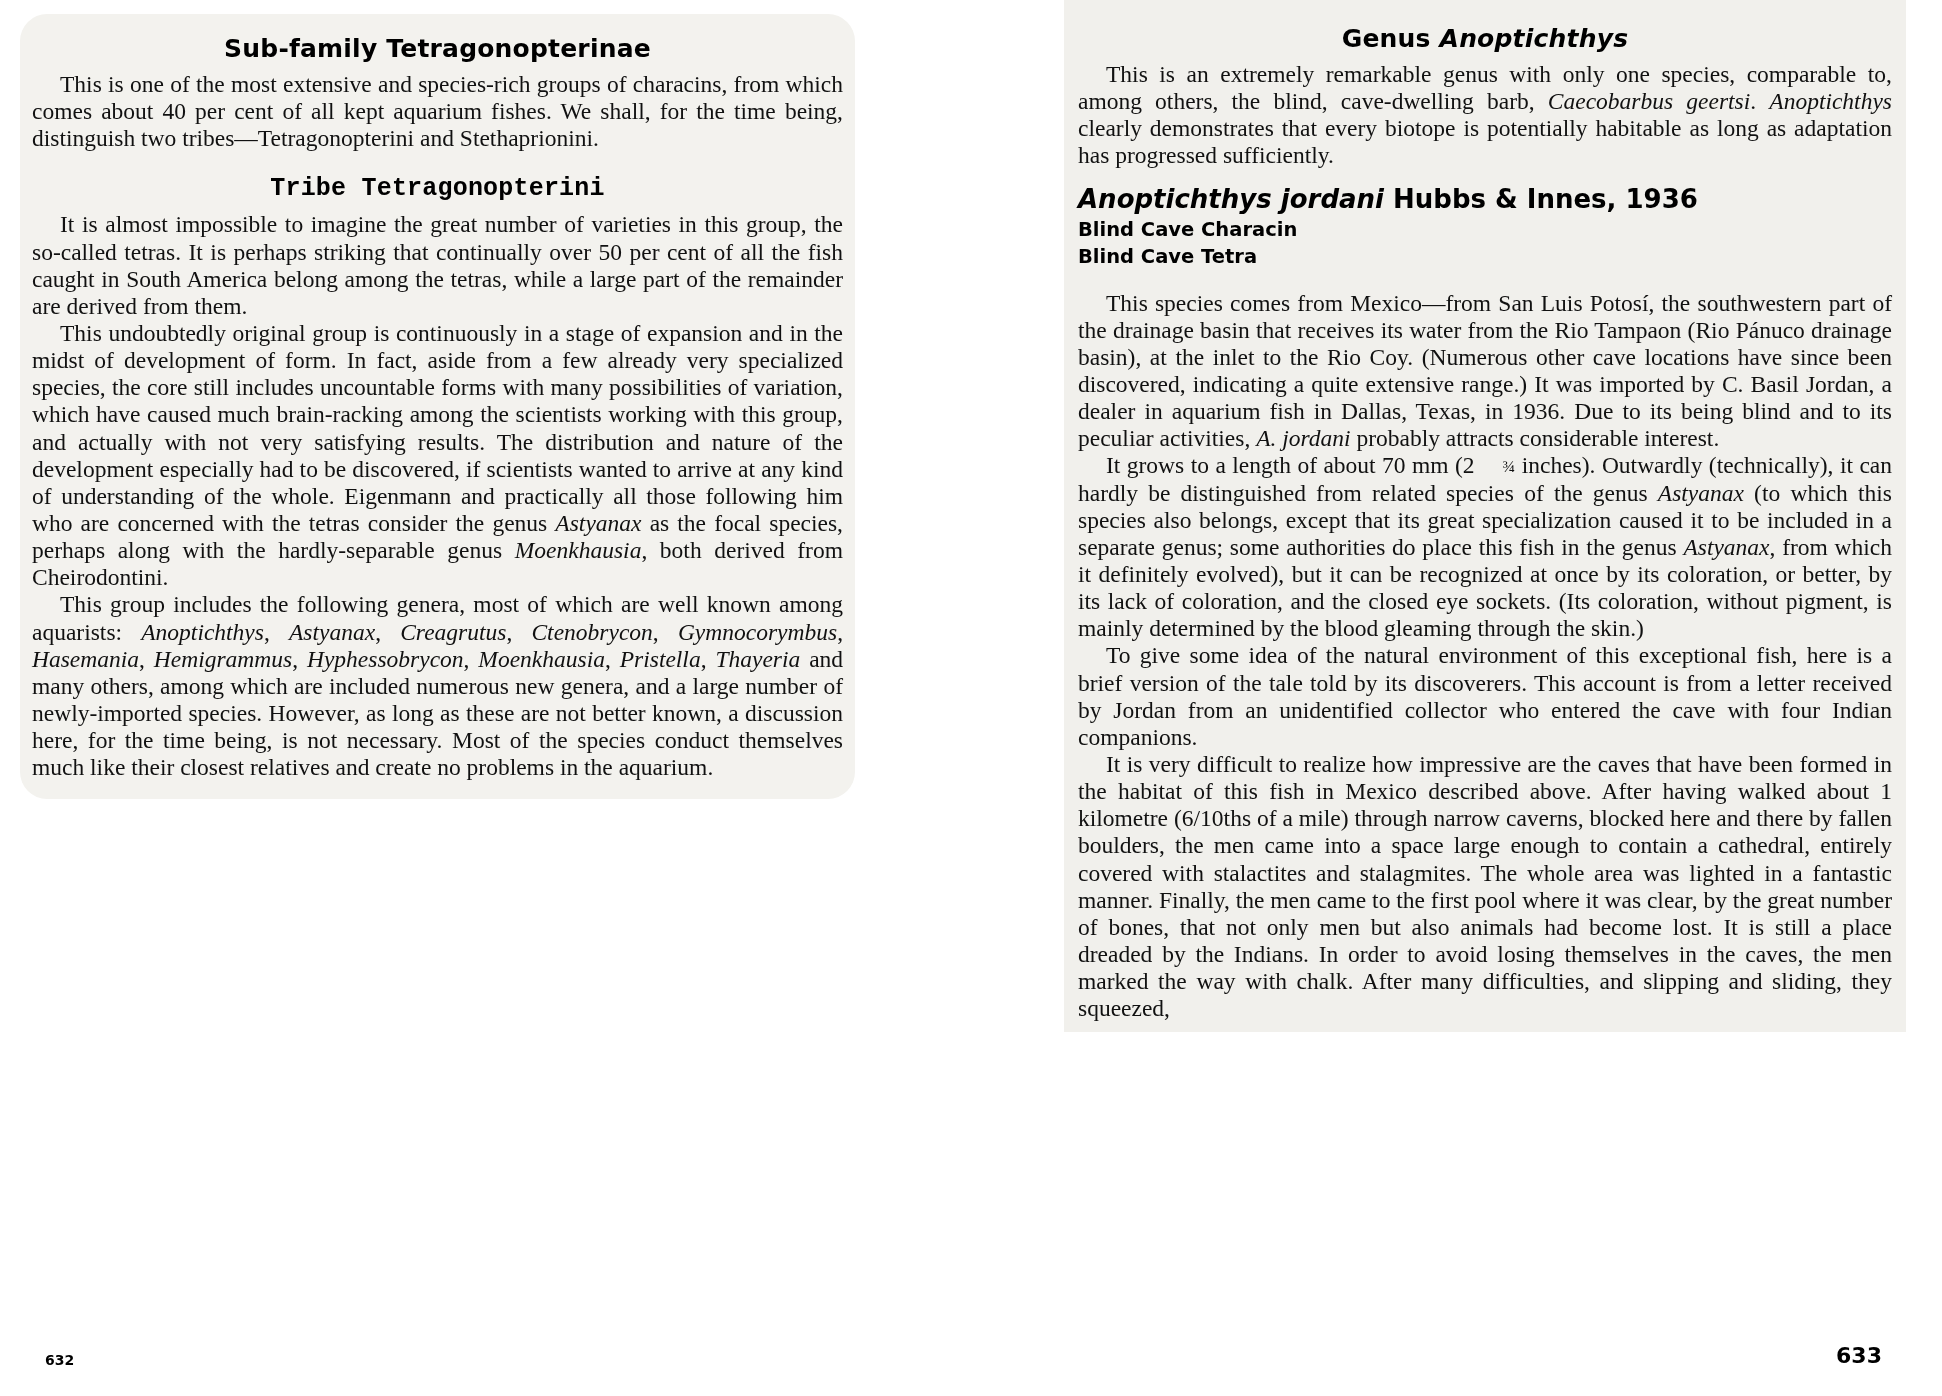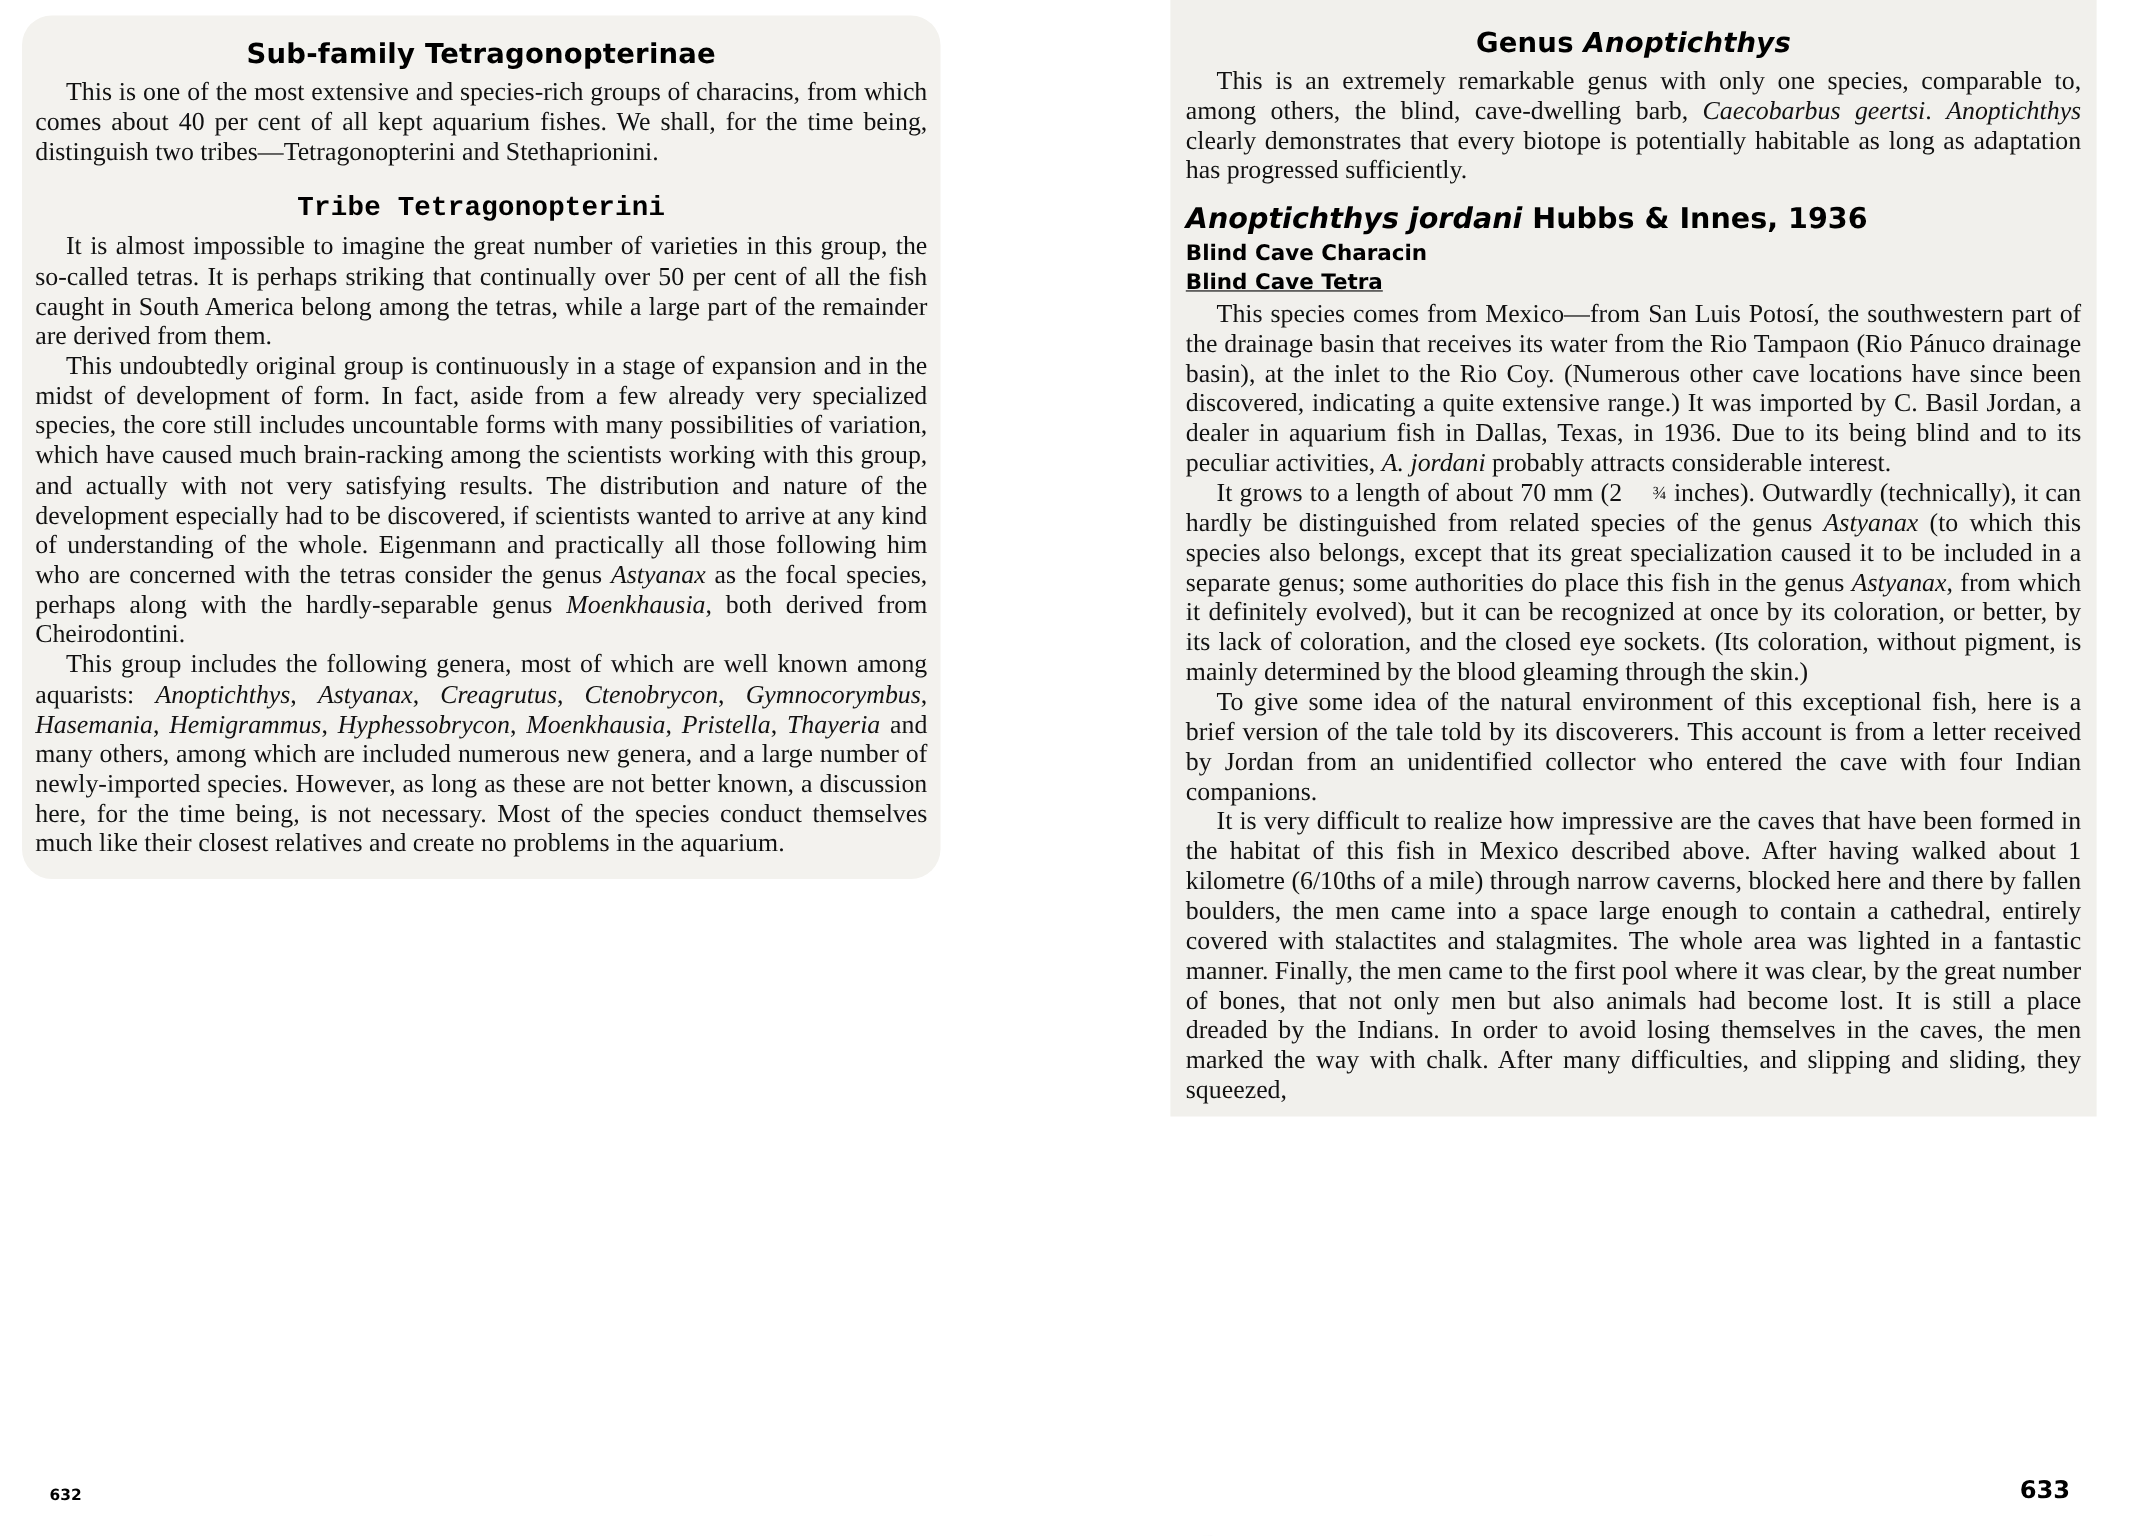--- a/index.html
+++ b/index.html
@@ -87,21 +87,21 @@
     color: #000;
   }
   .sp-head .ital { font-style: italic; }
   .sp-sub {
     font-family: "DejaVu Sans", sans-serif;
     font-weight: bold;
     font-size: 19.5px;
     margin: 4px 0 1px 0;
     color: #000;
   }
-  .sp-sub.last { margin-bottom: 5px; text-decoration: underline; }
+  .sp-sub.last { margin-bottom: 22px; }
   .ital { font-style: italic; }
   .frac {
     display: inline-block;
     font-size: 0.72em;
     vertical-align: 0.08em;
   }
   .pagenum-left {
     position: absolute;
     left: 20px;
     bottom: 28px;

